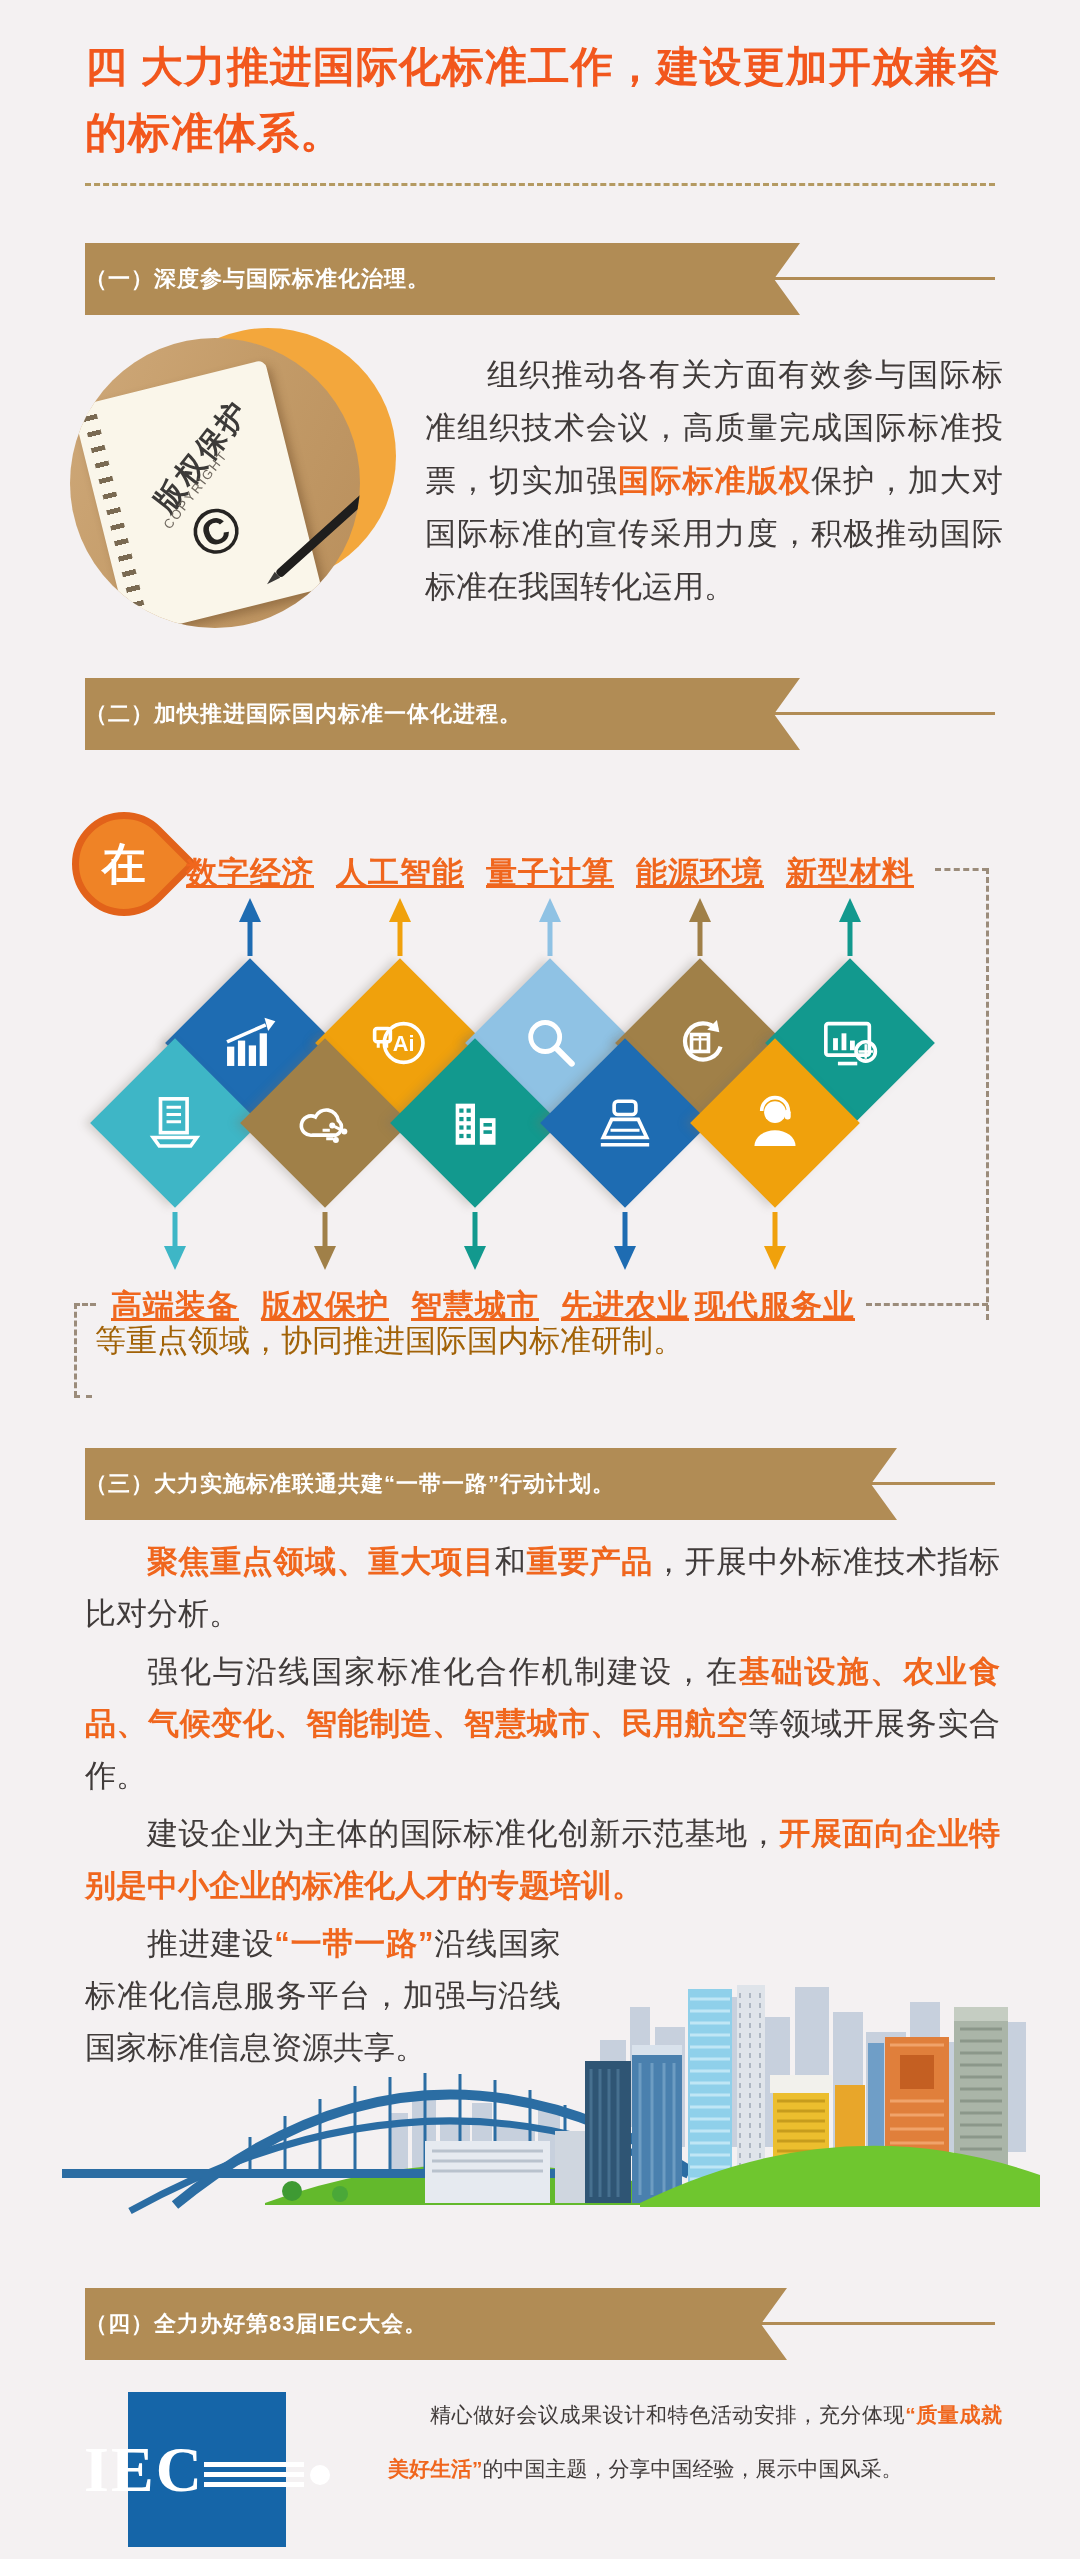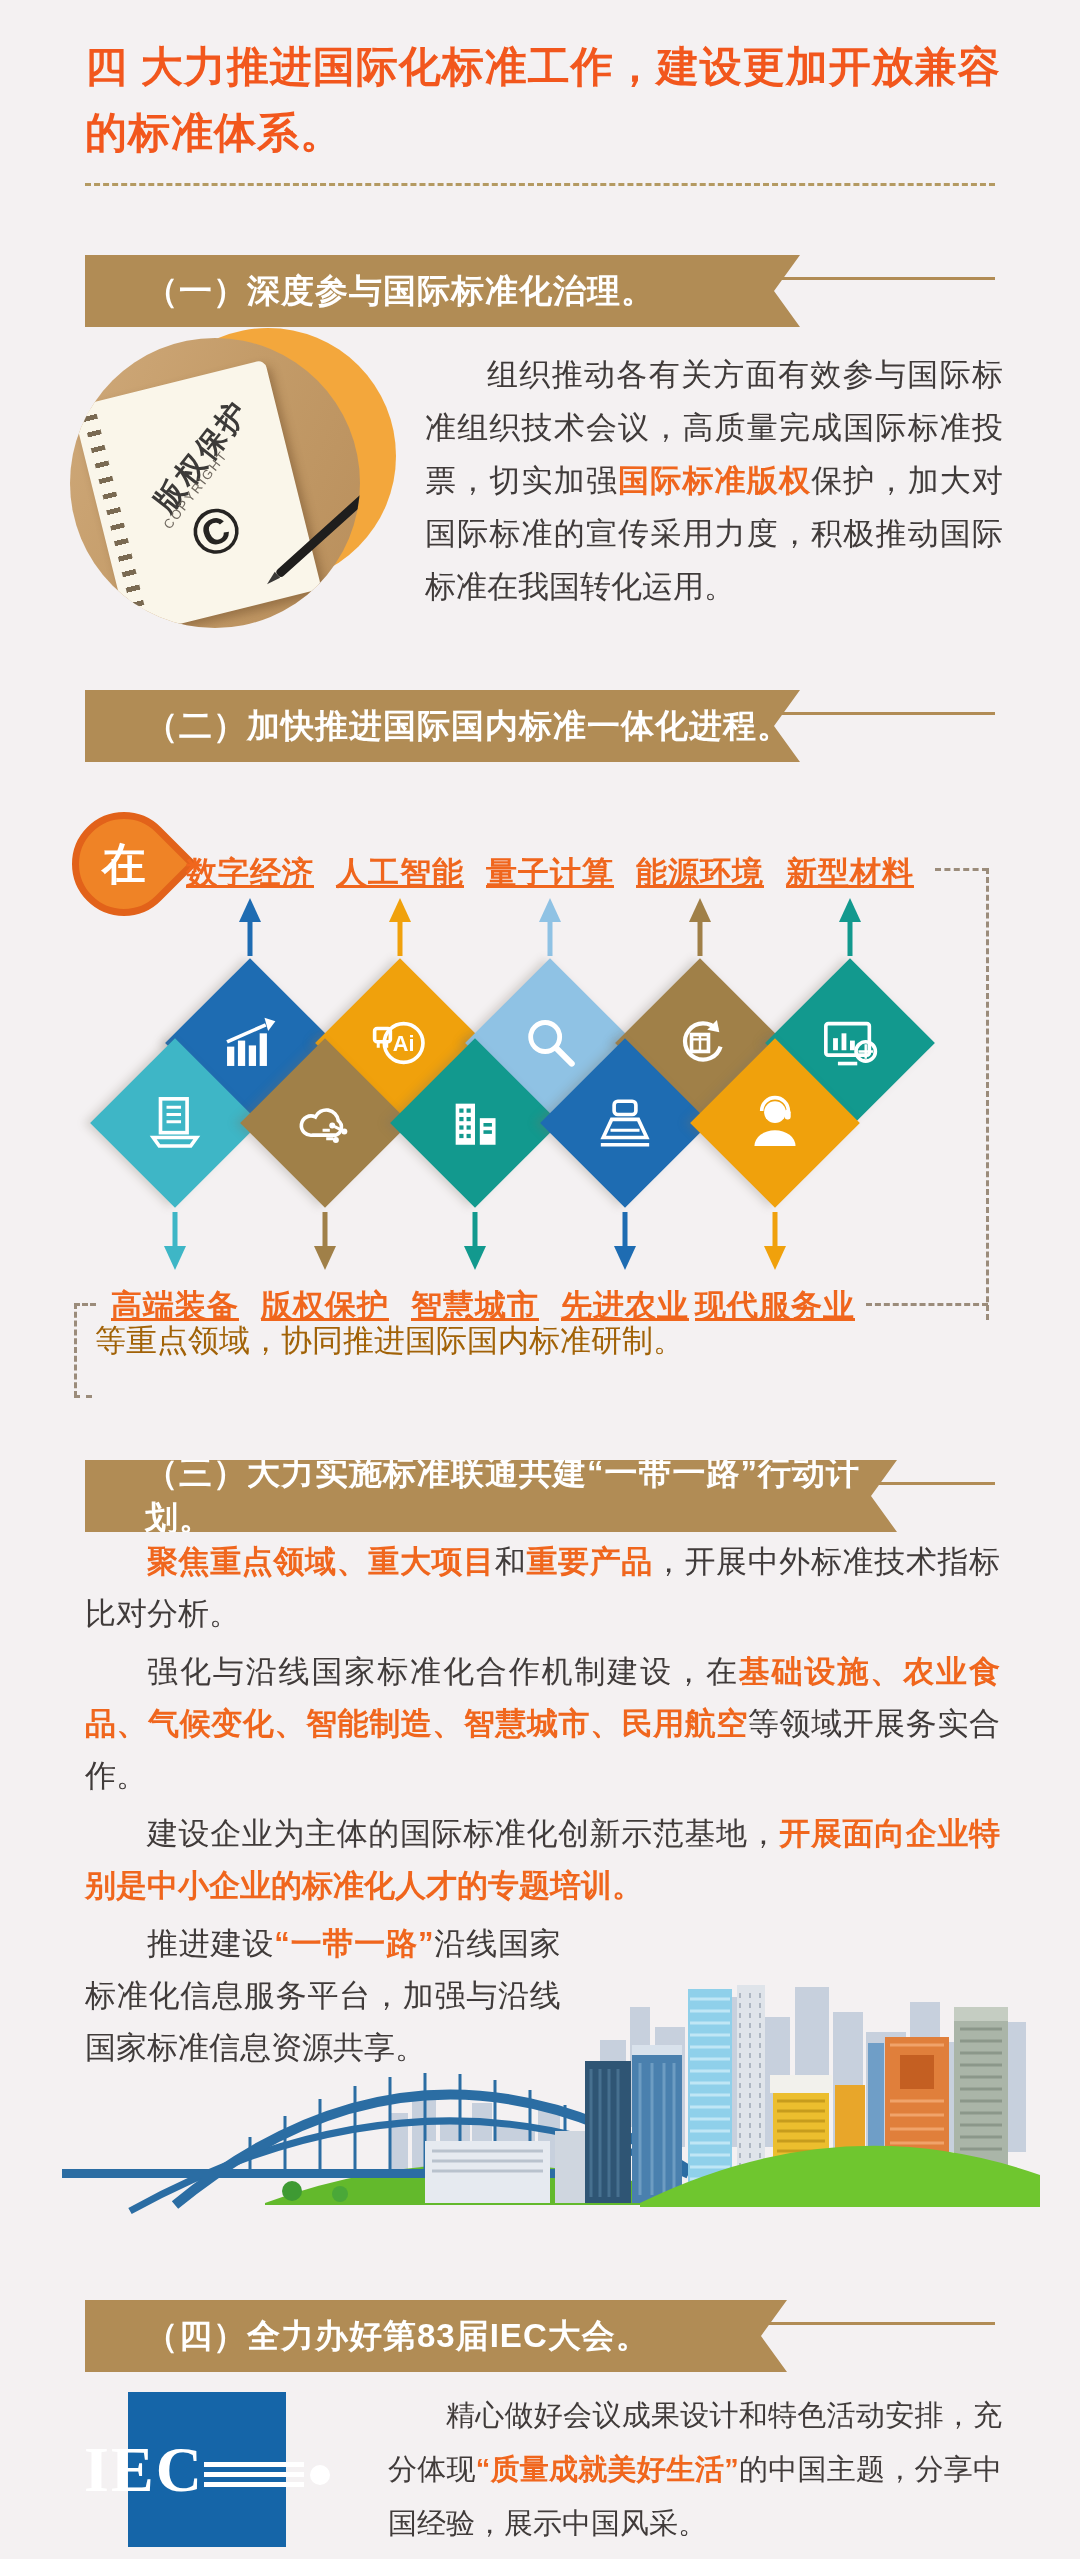--- a/index.html
+++ b/index.html
@@ -4,23 +4,23 @@
 <style>
   html,body{margin:0;padding:0;background:#e8e5e6;}
   .page{position:relative;width:1080px;height:2559px;margin:0 auto;background:#f4f1f2;
         font-family:"Liberation Sans","DejaVu Sans",sans-serif;overflow:hidden;color:#403b3a;}
   
   .title{position:absolute;left:85px;top:34px;width:930px;font-size:42px;font-weight:bold;
          line-height:66px;color:#f2571d;letter-spacing:1px;}
   .title-divider{position:absolute;left:85px;top:183px;width:910px;border-top:3px dashed #b49a62;}
   
   .ribbon{position:absolute;left:85px;height:72px;background:#b18c55;color:#fff;
-          display:flex;align-items:center;padding-left:60px;box-sizing:border-box;
-          font-size:33px;font-weight:bold;letter-spacing:1px;
-          clip-path:polygon(0 0,100% 0,calc(100% - 26px) 50%,100% 100%,0 100%);margin-top:12px;}
+          display:flex;align-items:center;box-sizing:border-box;
+          font-size:22px;font-weight:bold;letter-spacing:1px;
+          clip-path:polygon(0 0,100% 0,calc(100% - 26px) 50%,100% 100%,0 100%);}
   .ribbon-line{position:absolute;height:3px;background:#b18c55;}
   
   .accent-circle{position:absolute;left:140px;top:328px;width:256px;height:256px;border-radius:50%;
                  background:#f3a73c;}
   .photo-circle{position:absolute;left:70px;top:338px;width:290px;height:290px;border-radius:50%;
                 overflow:hidden;background:linear-gradient(115deg,#cfa97a 0%,#c49c69 45%,#b98f5c 100%);}
   .notebook{position:absolute;left:28px;top:42px;width:198px;height:236px;background:#faf6ea;
             border-radius:8px;transform:rotate(-14deg);box-shadow:4px 6px 10px rgba(80,50,20,.35);}
   .spiral{position:absolute;left:8px;top:6px;width:14px;height:224px;
           background:repeating-linear-gradient(#faf6ea 0px,#faf6ea 6px,#7a6a52 6px,#7a6a52 11px,#faf6ea 11px,#faf6ea 16px);
@@ -67,21 +67,21 @@
   
   .iec-logo{position:absolute;left:128px;top:2392px;width:158px;height:155px;background:#1565a8;
             display:flex;flex-direction:row;align-items:center;justify-content:center;}
   .iec-word{color:#fff;font-size:64px;font-weight:bold;letter-spacing:2px;line-height:64px;
             font-family:"Liberation Serif","DejaVu Serif",serif;}
   .iec-lines{margin-top:10px;display:flex;align-items:center;}
   .iec-bars{display:flex;flex-direction:column;gap:5px;}
   .iec-bars i{display:block;width:100px;height:5px;background:#fff;}
   .iec-dot{width:20px;height:20px;border-radius:50%;background:#fff;margin-left:6px;}
   .s4-text{position:absolute;left:388px;top:2388px;width:614px;}
-  .s4-text p{font-size:29px;line-height:54px;}
+  .s4-text p{font-size:21px;line-height:54px;}
 </style>
 </head>
 <body>
 
 <div class="page">
 
   <div class="title">四 大力推进国际化标准工作，建设更加开放兼容的标准体系。</div>
   <div class="title-divider"></div>
 
   <div class="ribbon" style="top:243px;width:715px;">

